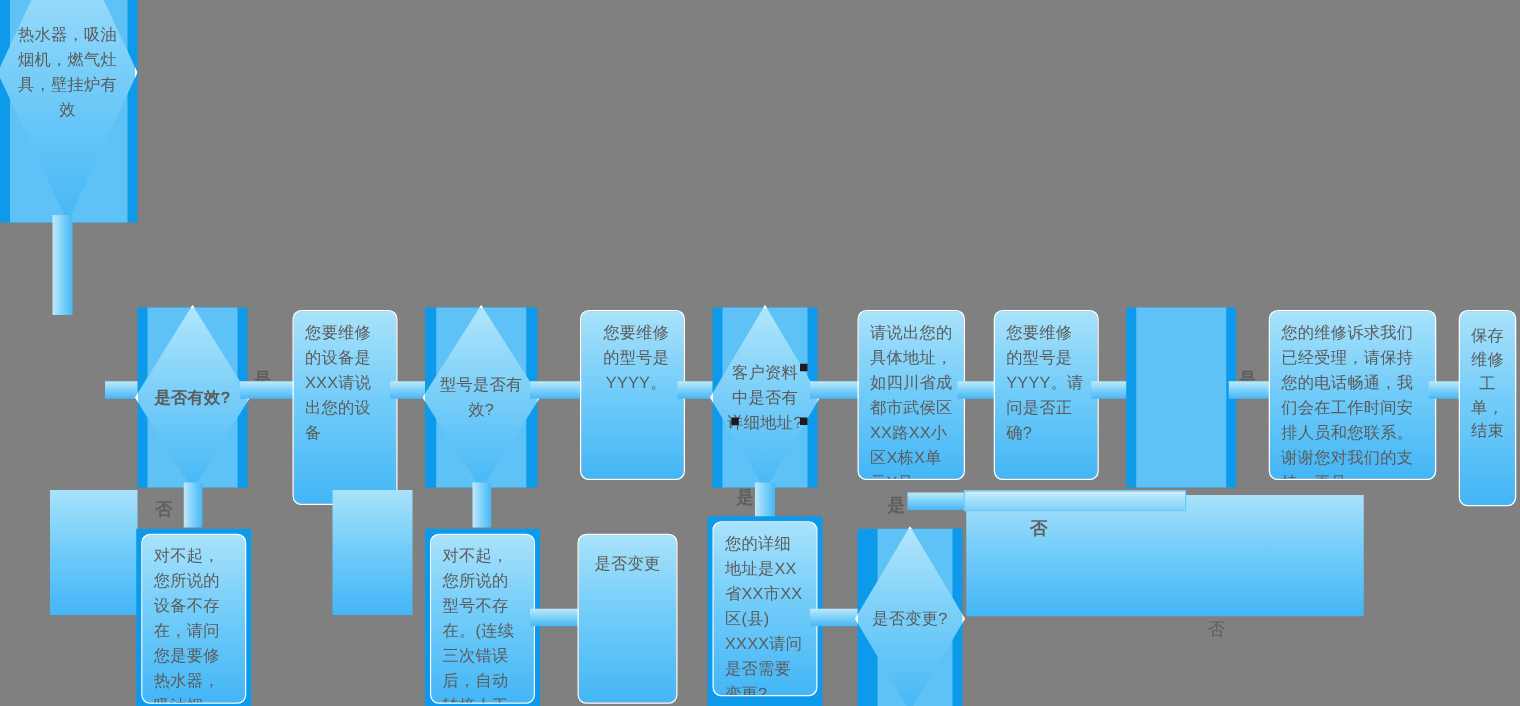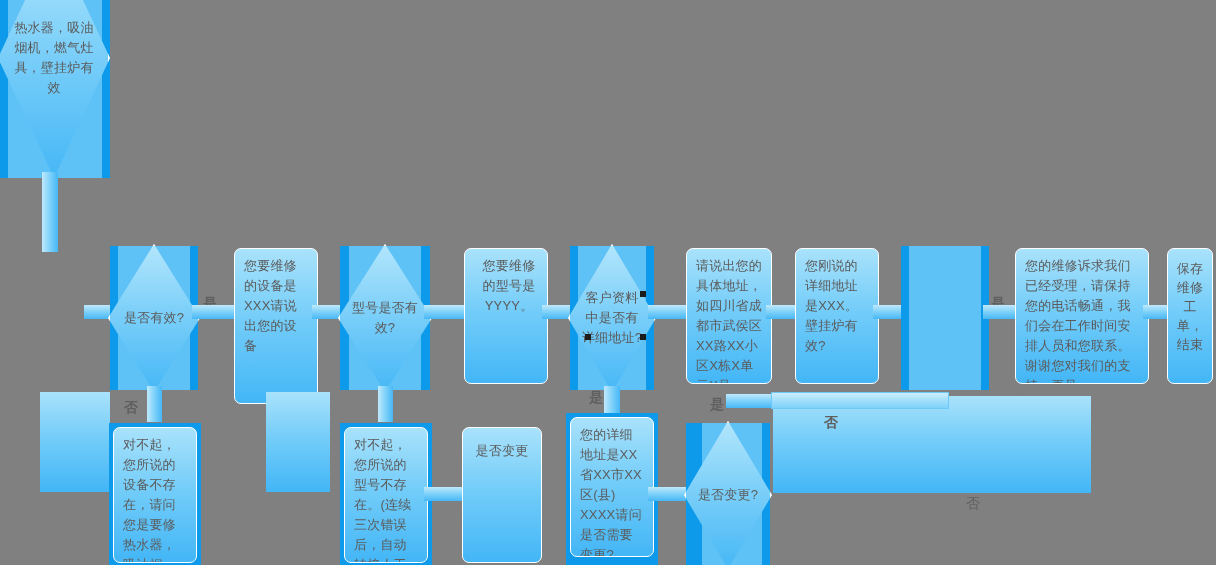--- a/index.html
+++ b/index.html
@@ -137,21 +137,21 @@
     <div class="dia-shape"></div>
     <div class="dia-outline"></div>
     <div class="dia-label">热水器，吸油烟机，燃气灶具，壁挂炉有效</div>
   </div>
   <div class="conn-v" style="left:42px; top:172px; width:16px; height:80px;"></div>
 
   <div class="conn-h" style="left:84px; top:305px; width:32px; height:14px;"></div>
 
   <div class="sel-plate" style="left:110px; top:246px; width:88px; height:144px;"></div>
   <div class="sel-plate light" style="left:118px; top:246px; width:72px; height:144px;"></div>
-  <div class="node-diamond" style="left:108px; top:244px; width:92px; height:148px;">
+  <div class="node-diamond" style="left:108px; top:244px; width:92px; height:148px;font-weight:bold;">
     <div class="dia-shape"></div>
     <div class="dia-outline"></div>
     <div class="dia-label">是否有效?</div>
   </div>
   <div class="edge-label" style="left:203px; top:295px;">是</div>
   <div class="conn-h" style="left:192px; top:305px; width:44px; height:14px;"></div>
 
   <div class="node-box" style="left:234px; top:248px; width:84px; height:156px;">
     <span>您要维修的设备是XXX请说出您的设备</span>
   </div>
@@ -182,35 +182,35 @@
   <div class="handle" style="left:640px; top:334px;"></div>
   <div class="handle" style="left:585px; top:334px;"></div>
   <div class="conn-h" style="left:648px; top:305px; width:44px; height:14px;"></div>
 
   <div class="node-box" style="left:686px; top:248px; width:86px; height:136px;">
     <span>请说出您的具体地址，如四川省成都市武侯区XX路XX小区X栋X单元X号</span>
   </div>
   <div class="conn-h" style="left:766px; top:305px; width:34px; height:14px;"></div>
 
   <div class="node-box" style="left:795px; top:248px; width:84px; height:136px;">
-    <span>您刚说的详细地址是XXX。壁挂炉有效?</span>
+    <span>您要维修的型号是YYYY。请问是否正确?</span>
   </div>
   <div class="conn-h" style="left:873px; top:305px; width:34px; height:14px;"></div>
 
   <div class="sel-plate" style="left:901px; top:246px; width:88px; height:144px;"></div>
   <div class="sel-plate light" style="left:909px; top:246px; width:72px; height:144px;"></div>
   <div class="edge-label" style="left:991px; top:295px;">是</div>
   <div class="conn-h" style="left:983px; top:305px; width:36px; height:14px;"></div>
 
   <div class="node-box" style="left:1015px; top:248px; width:134px; height:136px;">
     <span>您的维修诉求我们已经受理，请保持您的电话畅通，我们会在工作时间安排人员和您联系。谢谢您对我们的支持，再见</span>
   </div>
   <div class="conn-h" style="left:1143px; top:305px; width:28px; height:14px;"></div>
 
-  <div class="node-box vert" style="left:1167px; top:248px; width:46px; height:136px; line-height:19px;">
+  <div class="node-box vert" style="left:1167px; top:248px; width:46px; height:157px; line-height:19px;">
     <span>保存维修工单，结束</span>
   </div>
 
   <div class="big-region" style="left:40px; top:392px; width:70px; height:100px;"></div>
   <div class="conn-v" style="left:147px; top:386px; width:15px; height:36px;"></div>
   <div class="edge-label" style="left:124px; top:399px;">否</div>
 
   <div class="sel-plate" style="left:109px; top:423px; width:92px; height:142px;"></div>
   <div class="node-box" style="left:113px; top:427px; width:84px; height:136px;">
     <span>对不起，您所说的设备不存在，请问您是要修热水器，吸油烟机，燃气灶具，还是壁挂炉呢?</span>

